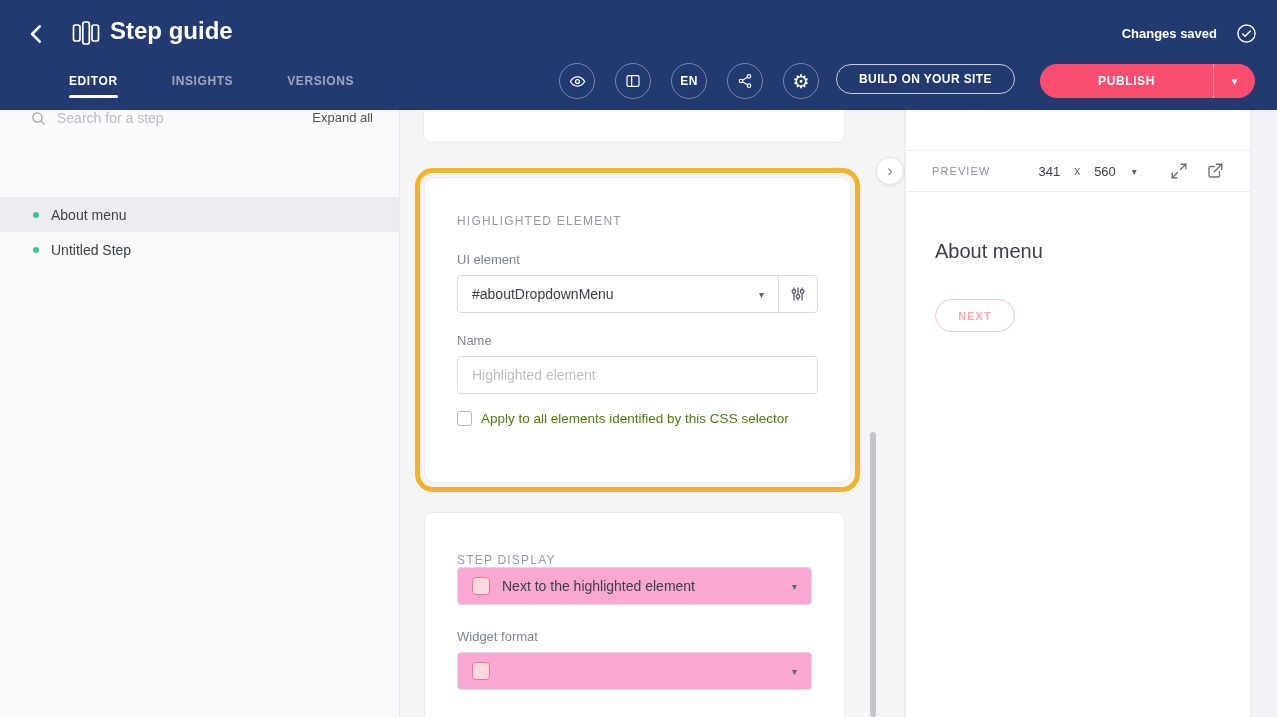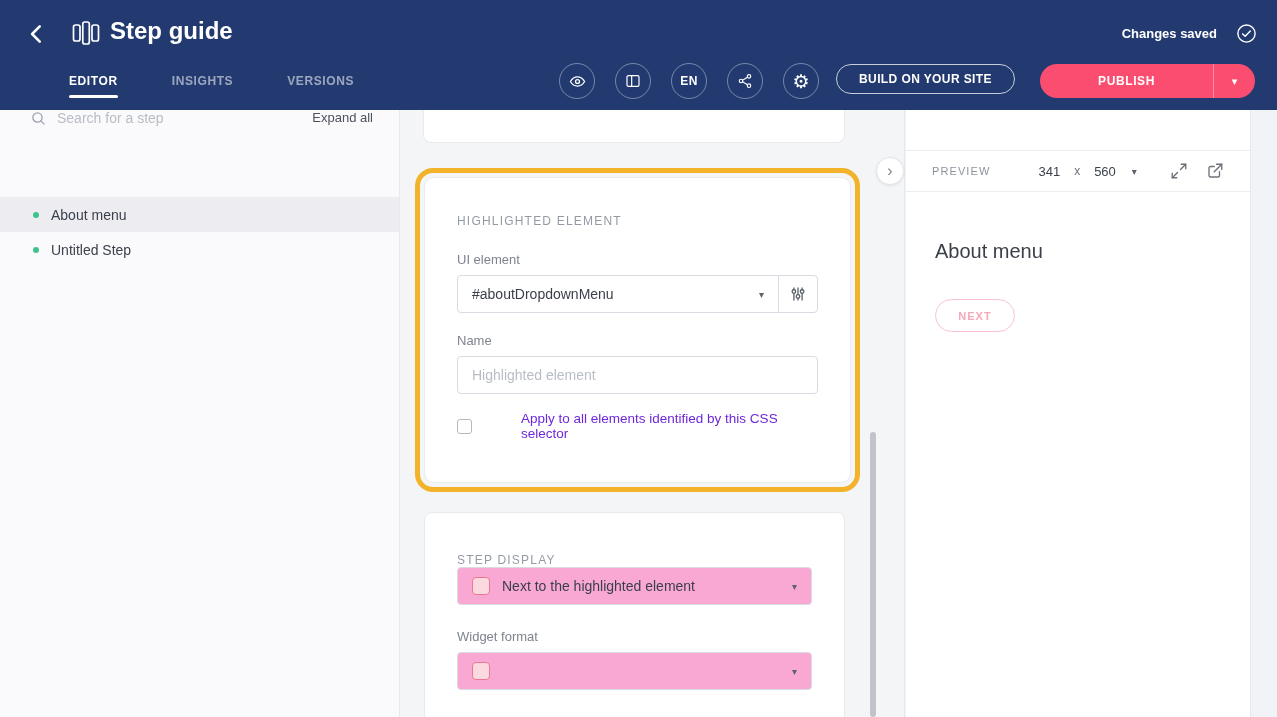--- a/index.html
+++ b/index.html
@@ -52,21 +52,21 @@
   .field-label { font-size:13px; color:#7e848e; margin-top:24px; margin-bottom:8px; }
   .select-row { display:flex; height:38px; }
   .select { flex:1; display:flex; align-items:center; justify-content:space-between; border:1px solid #d8dbe1; border-radius:4px 0 0 4px; background:#fff; padding:0 14px; cursor:pointer; }
   .select-value { font-size:14px; color:#3a3f49; }
   .caret { font-size:10px; color:#5d626b; }
   .icon-btn { width:40px; margin-left:-1px; border:1px solid #d8dbe1; border-radius:0 4px 4px 0; background:#fff; display:flex; align-items:center; justify-content:center; cursor:pointer; }
   .text-input { width:100%; height:38px; border:1px solid #d8dbe1; border-radius:4px; padding:0 14px; font-size:14px; color:#3a3f49; font-family:inherit; outline:none; }
   .text-input::placeholder { color:#b9bec6; }
   .checkbox-row { margin-top:17px; display:flex; align-items:center; gap:9px; }
   .checkbox { width:15px; height:15px; border:1px solid #b4b9c1; border-radius:3px; background:#fff; cursor:pointer; flex:0 0 auto; }
-  .checkbox-label { font-size:13.5px; color:#6d28d9;margin-left:40px; }
+  .checkbox-label { font-size:13.5px; color:#4d7c0f; }
   .card-step { position:absolute; left:24px; top:402px; width:421px; height:330px; background:#fff; border:1px solid #e9eaee; border-radius:8px; padding:40px 32px 0 32px; }
   .select-full { display:flex; align-items:center; gap:12px; height:38px; border:1px solid #d8dbe1; border-radius:4px; background:#f9a8d4; padding:0 14px; cursor:pointer; }
   .select-full .caret { margin-left:auto; }
   .widget-icon { width:18px; height:18px; background:#fbd9e0; border:1.5px solid #f0768f; border-radius:4px; flex:0 0 auto; }
   .scrollbar { position:absolute; right:28px; top:322px; width:6px; height:285px; background:#c2c4ca; border-radius:3px; }
 
   
   .collapse-btn { position:absolute; left:876px; top:157px; width:28px; height:28px; border-radius:50%; background:#fff; border:1px solid #e4e5ea; box-shadow:0 1px 3px rgba(0,0,0,.08); display:flex; align-items:center; justify-content:center; color:#80858e; font-size:16px; line-height:1; cursor:pointer; z-index:6; }
 
   

